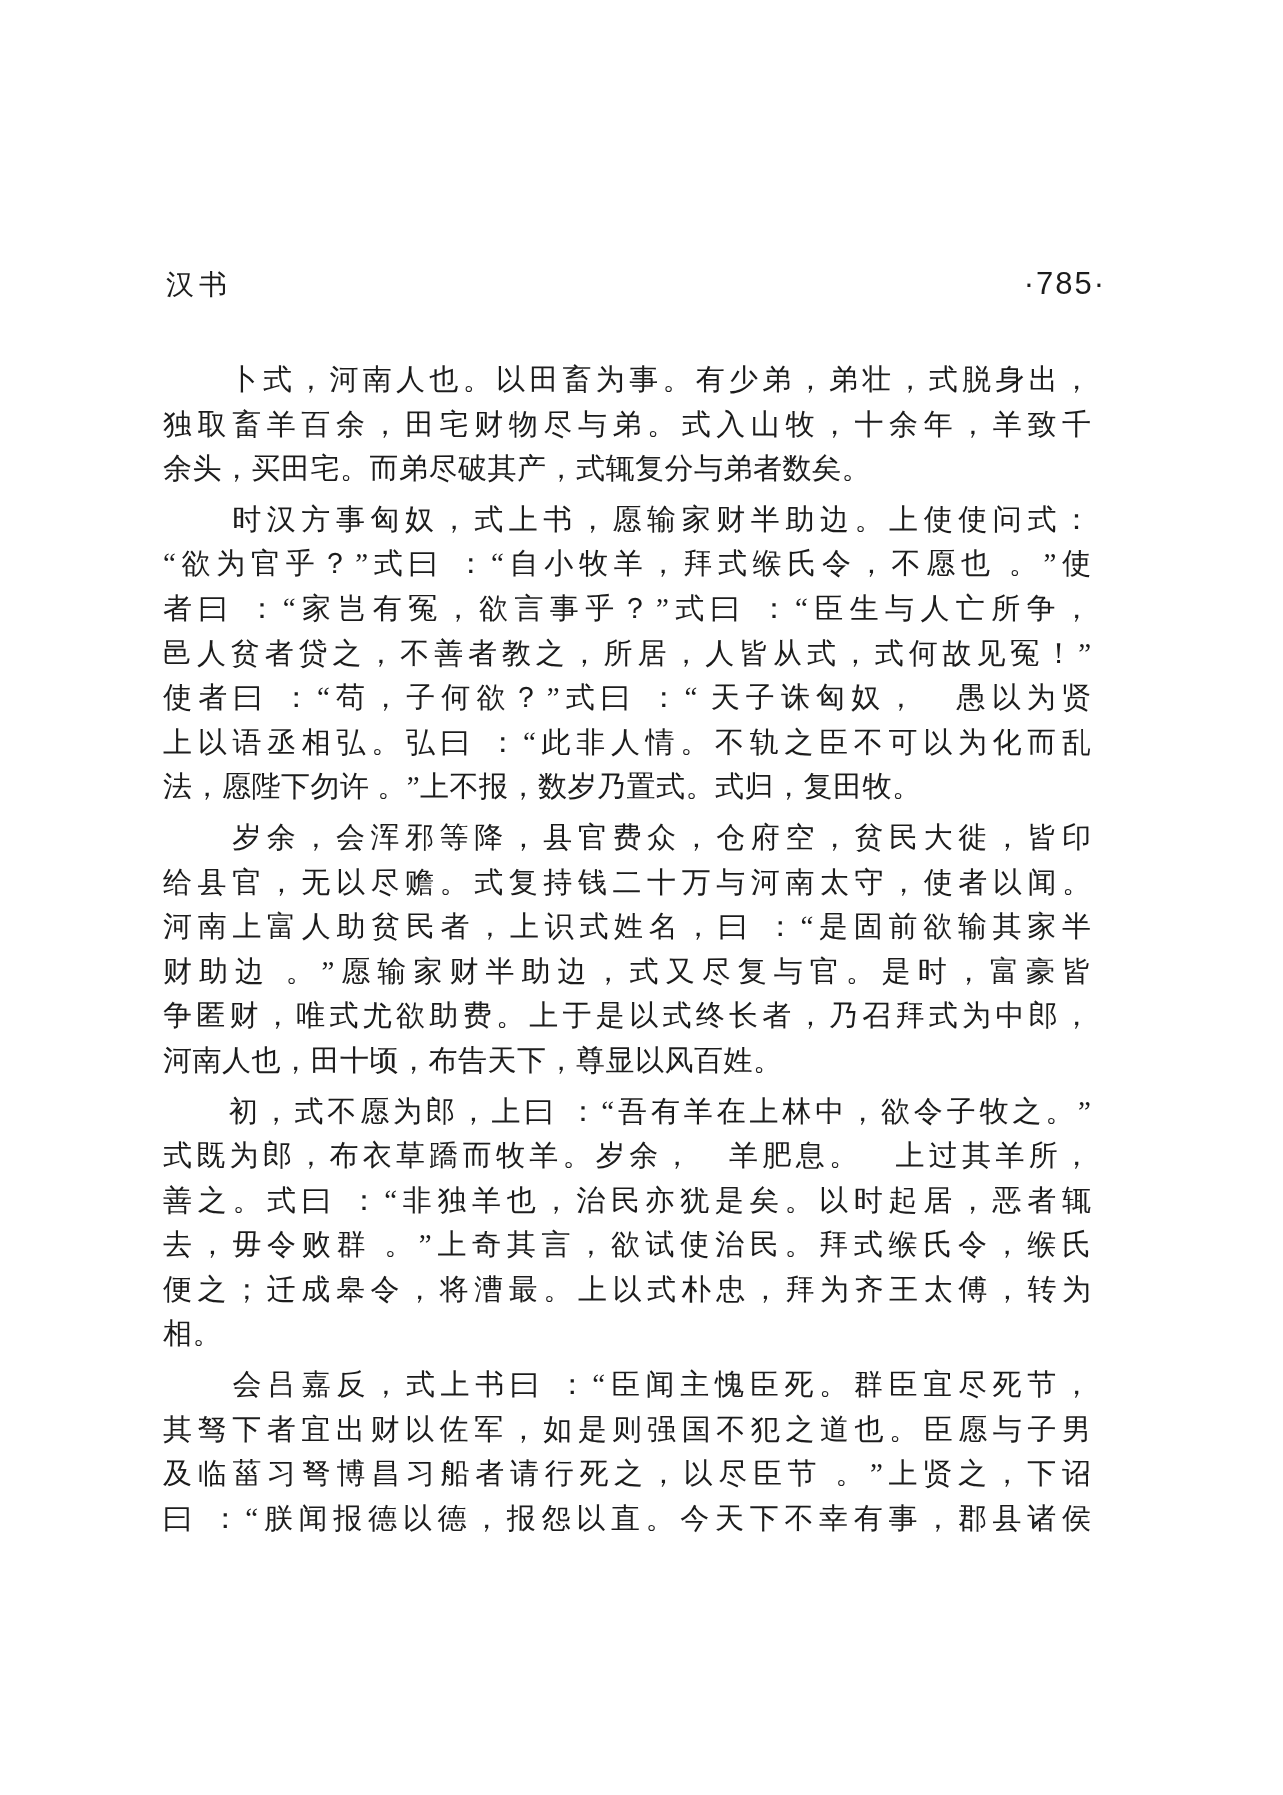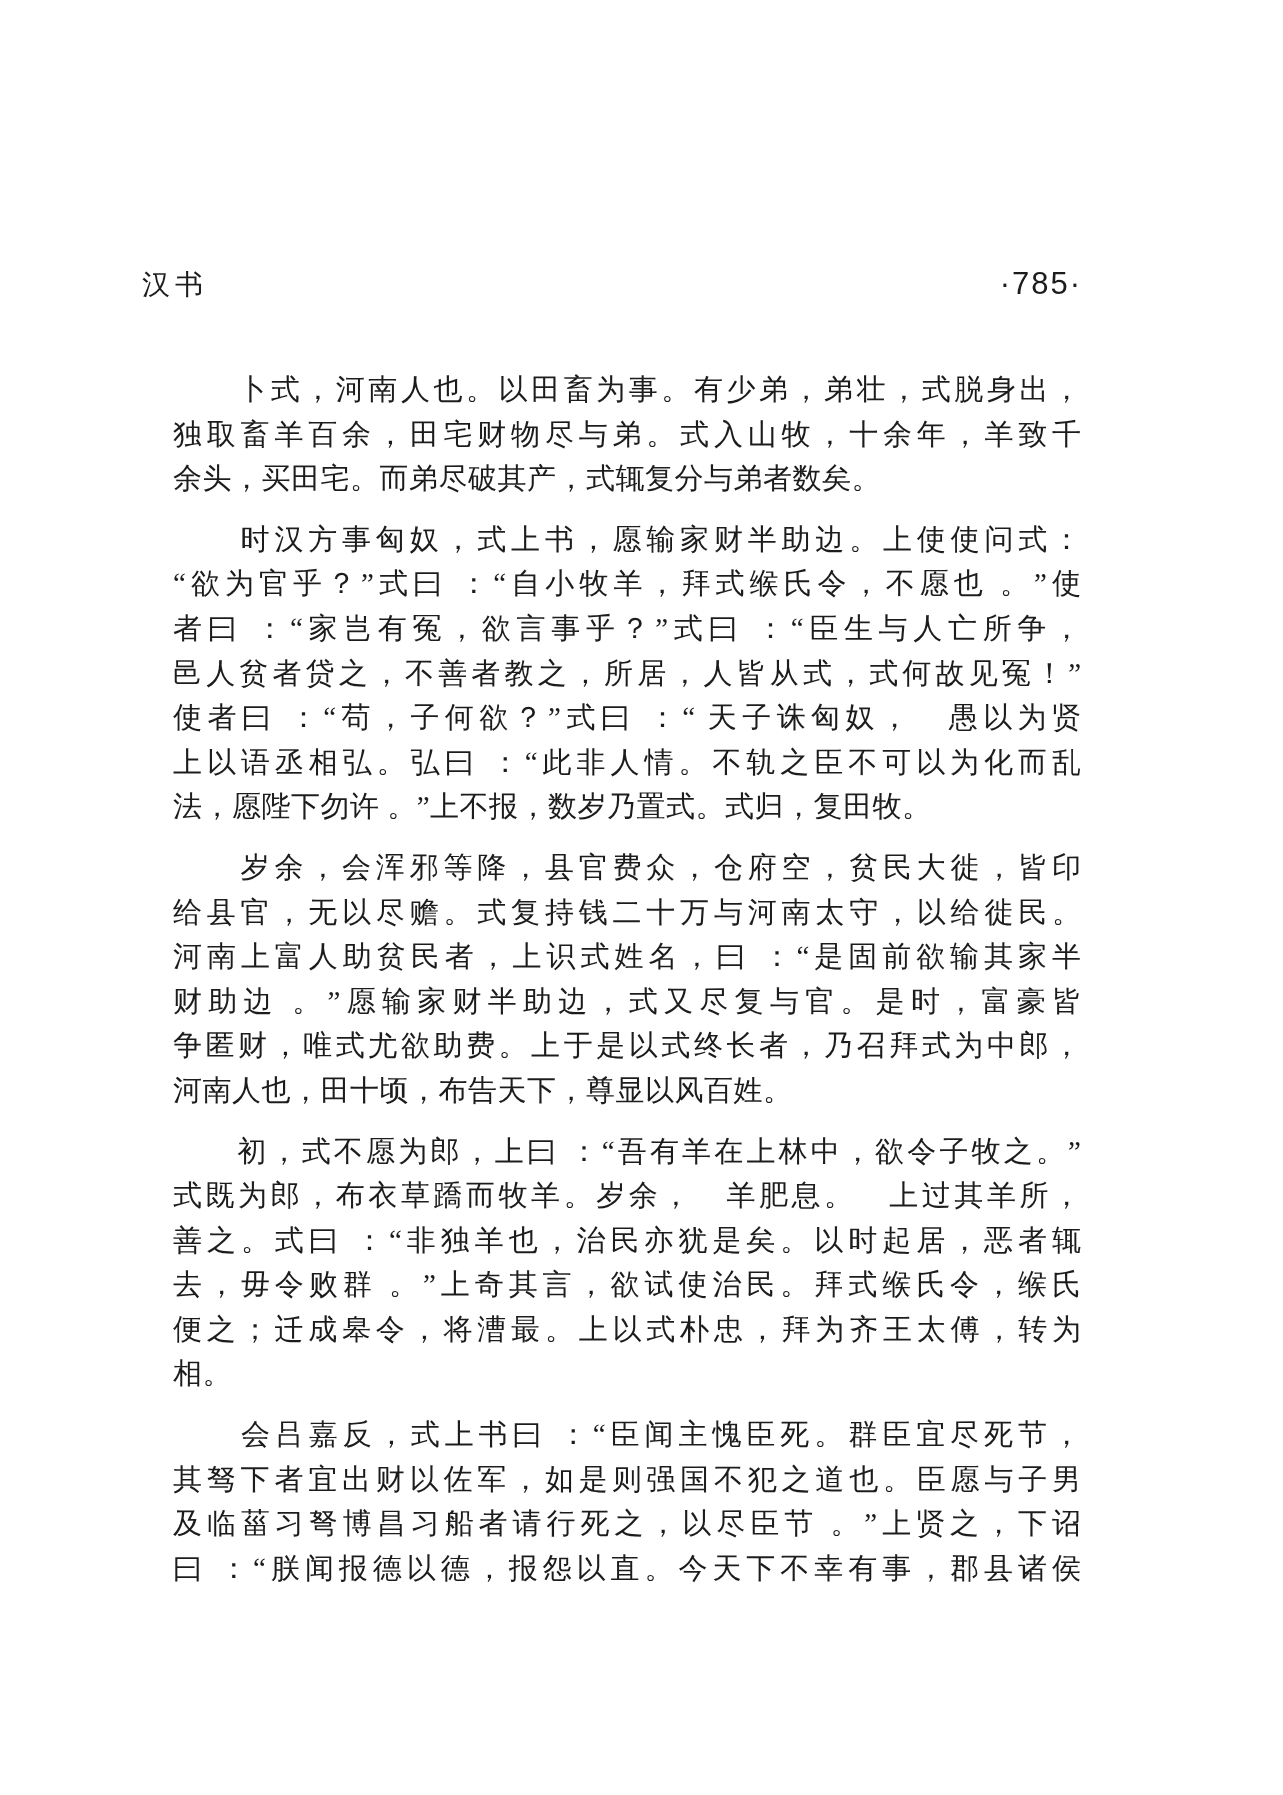--- a/index.html
+++ b/index.html
@@ -15,21 +15,21 @@
     position: relative;
     width: 1283px;
     height: 1795px;
     background: var(--paper);
     overflow: hidden;
     font-family: "Liberation Serif", "DejaVu Serif", serif;
     color: var(--ink);
   }
   .header {
     position: absolute;
-    left: 142px;
+    left: 166px;
     top: 266px;
     width: 940px;
     display: flex;
     justify-content: space-between;
     align-items: baseline;
   }
   .running-title {
     font-size: 28px;
     letter-spacing: 5px;
     font-weight: 400;
@@ -38,21 +38,21 @@
     font-size: 31px;
     letter-spacing: 2px;
     font-family: Liberation Sans, sans-serif;
   }
   .body-text {
     position: absolute;
     left: 157px;
     top: 351px;
     width: 940px;
   }
-  .para { margin: 16px; padding: 0; }
+  .para { margin: 6px; padding: 0; }
   .line {
     font-size: 29px;
     line-height: 44.6px;
     white-space: pre-wrap;
     color: var(--ink);
   }
   .j {
     text-align: justify;
     text-align-last: justify;
   }
@@ -84,21 +84,21 @@
       <div class="line j">“欲为官乎？”式曰 ：“自小牧羊，拜式缑氏令，不愿也 。”使</div>
       <div class="line j">者曰 ：“家岂有冤，欲言事乎？”式曰 ：“臣生与人亡所争，</div>
       <div class="line j">邑人贫者贷之，不善者教之，所居，人皆从式，式何故见冤！”</div>
       <div class="line j">使者曰 ：“苟，子何欲？”式曰 ：“ 天子诛匈奴，　愚以为贤</div>
       <div class="line j">上以语丞相弘。弘曰 ：“此非人情。不轨之臣不可以为化而乱</div>
       <div class="line e">法，愿陛下勿许 。”上不报，数岁乃置式。式归，复田牧。</div>
     </div>
 
     <div class="para">
       <div class="line j">　　岁余，会浑邪等降，县官费众，仓府空，贫民大徙，皆印</div>
-      <div class="line j">给县官，无以尽赡。式复持钱二十万与河南太守，以给徙民。</div>
+      <div class="line j">给县官，无以尽赡。式复持钱二十万与河南太守，使者以闻。</div>
       <div class="line j">河南上富人助贫民者，上识式姓名，曰 ：“是固前欲输其家半</div>
       <div class="line j">财助边 。”愿输家财半助边，式又尽复与官。是时，富豪皆</div>
       <div class="line j">争匿财，唯式尤欲助费。上于是以式终长者，乃召拜式为中郎，</div>
       <div class="line e">河南人也，田十顷，布告天下，尊显以风百姓。</div>
     </div>
 
     <div class="para">
       <div class="line j">　　初，式不愿为郎，上曰 ：“吾有羊在上林中，欲令子牧之。”</div>
       <div class="line j">式既为郎，布衣草蹻而牧羊。岁余，　羊肥息。　上过其羊所，</div>
       <div class="line j">善之。式曰 ：“非独羊也，治民亦犹是矣。以时起居，恶者辄</div>

